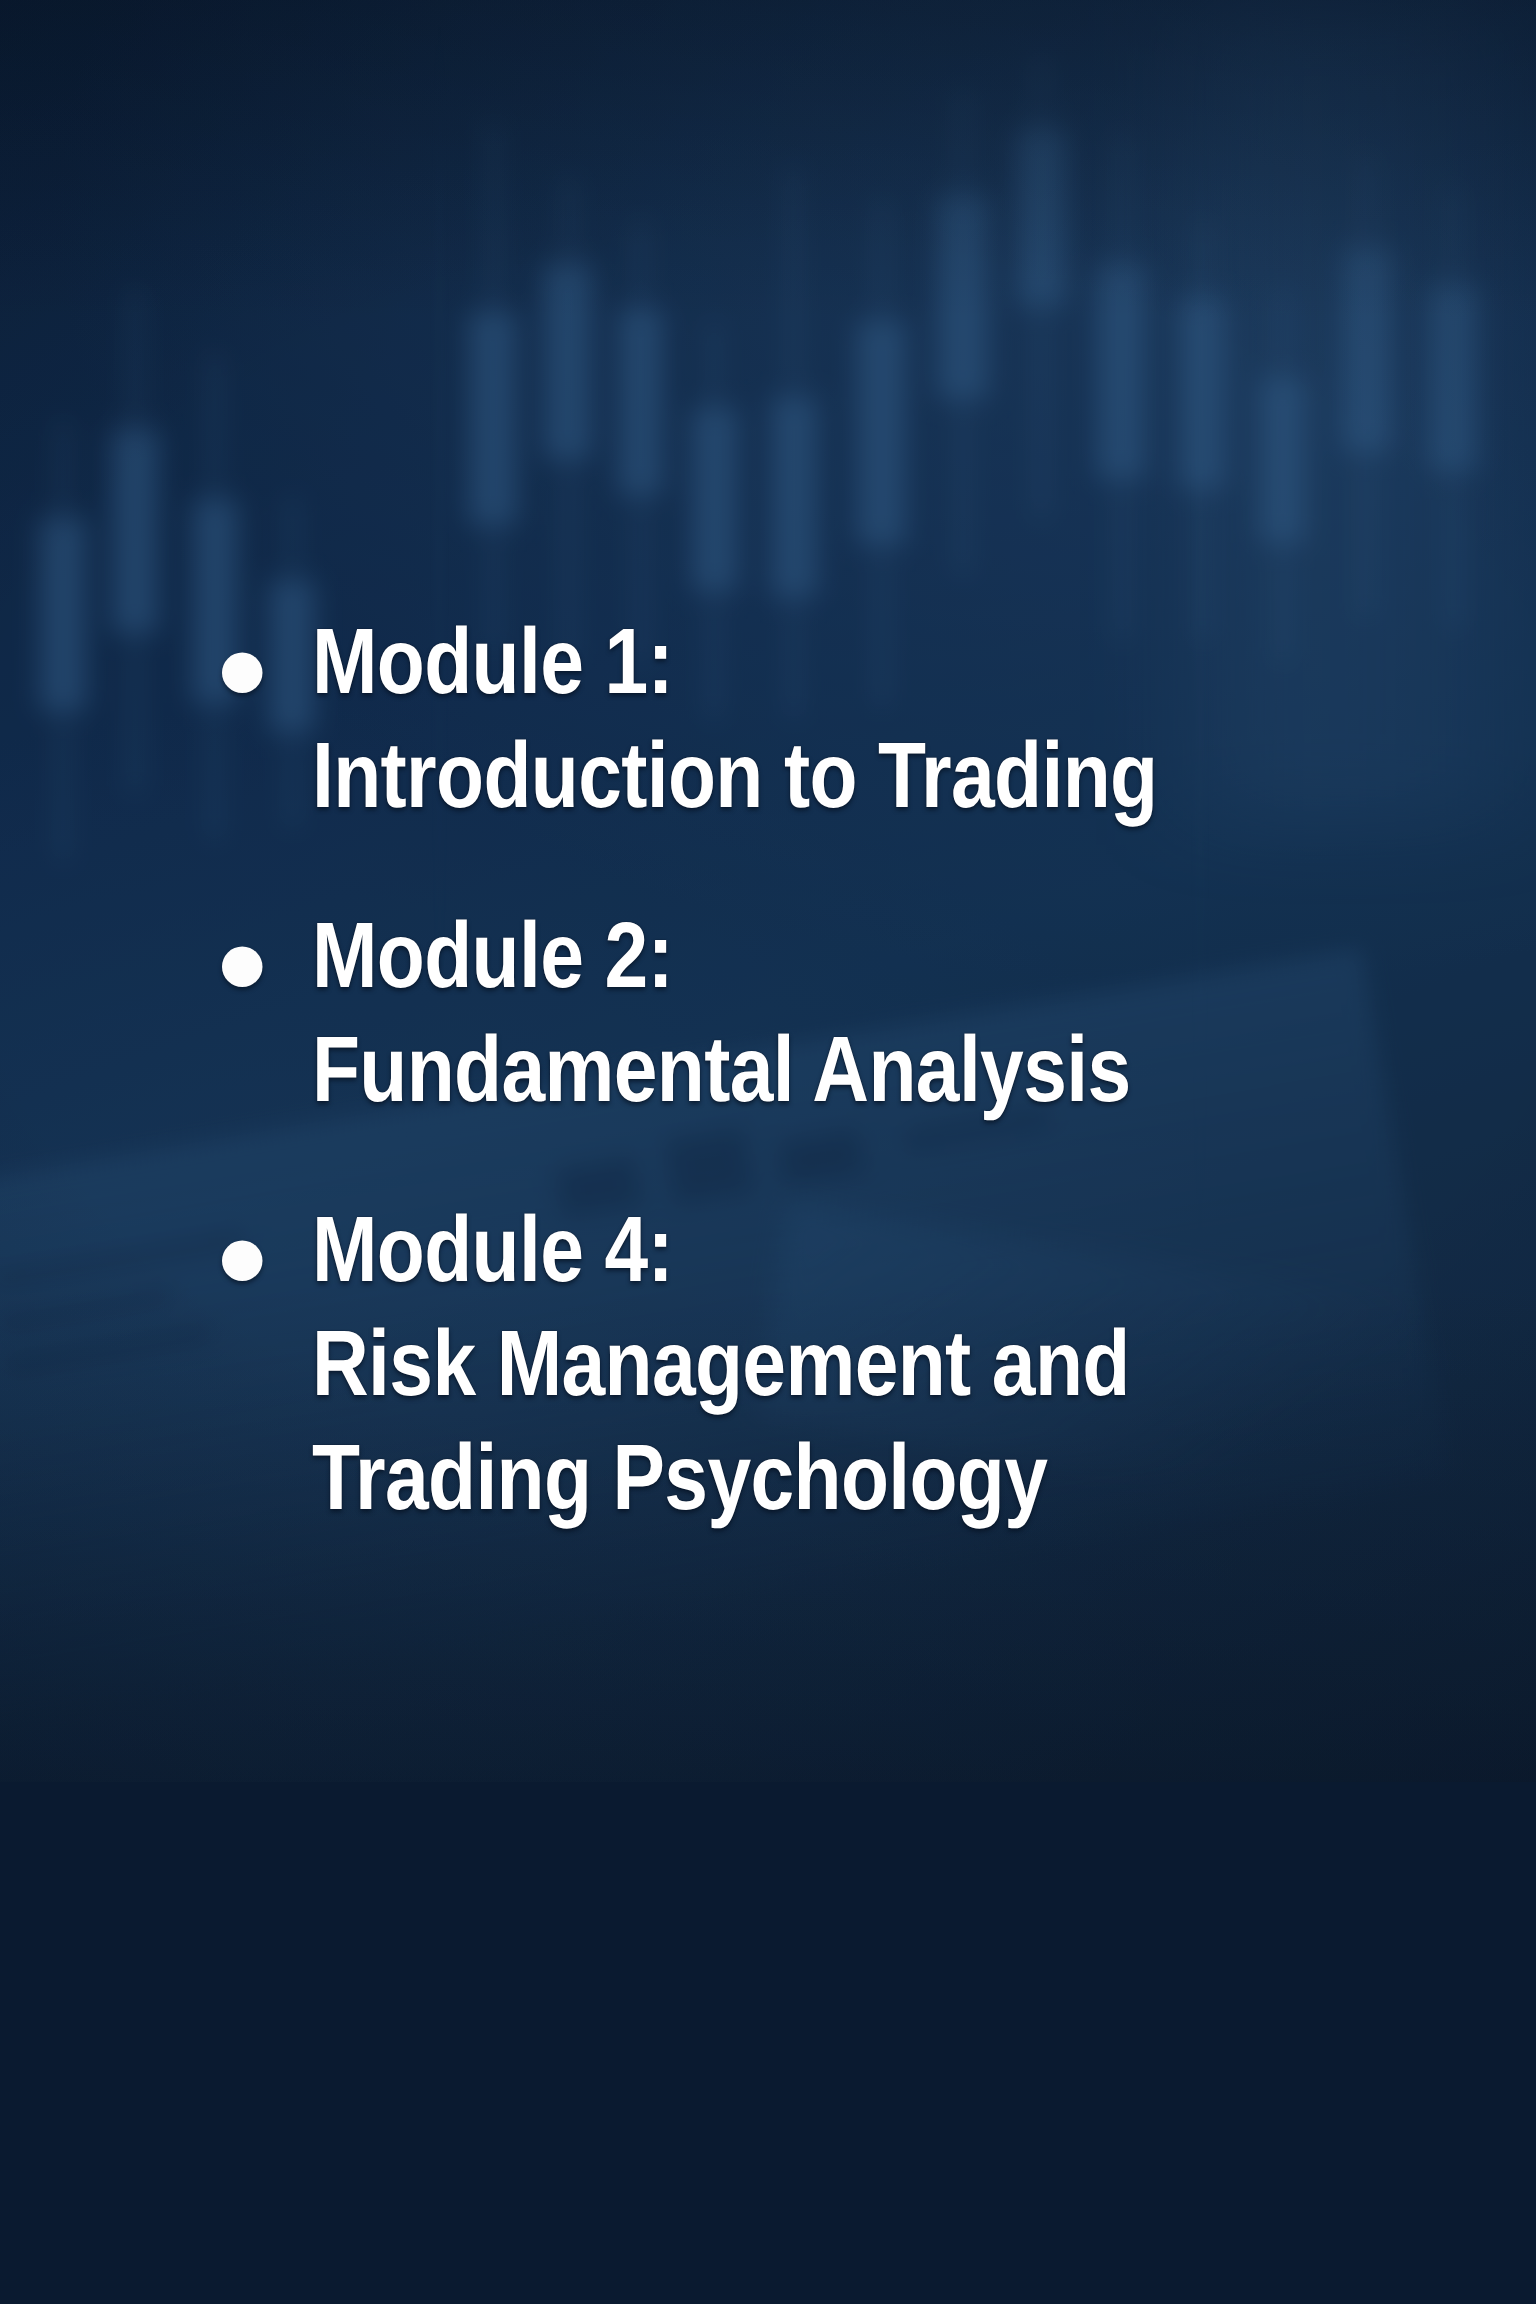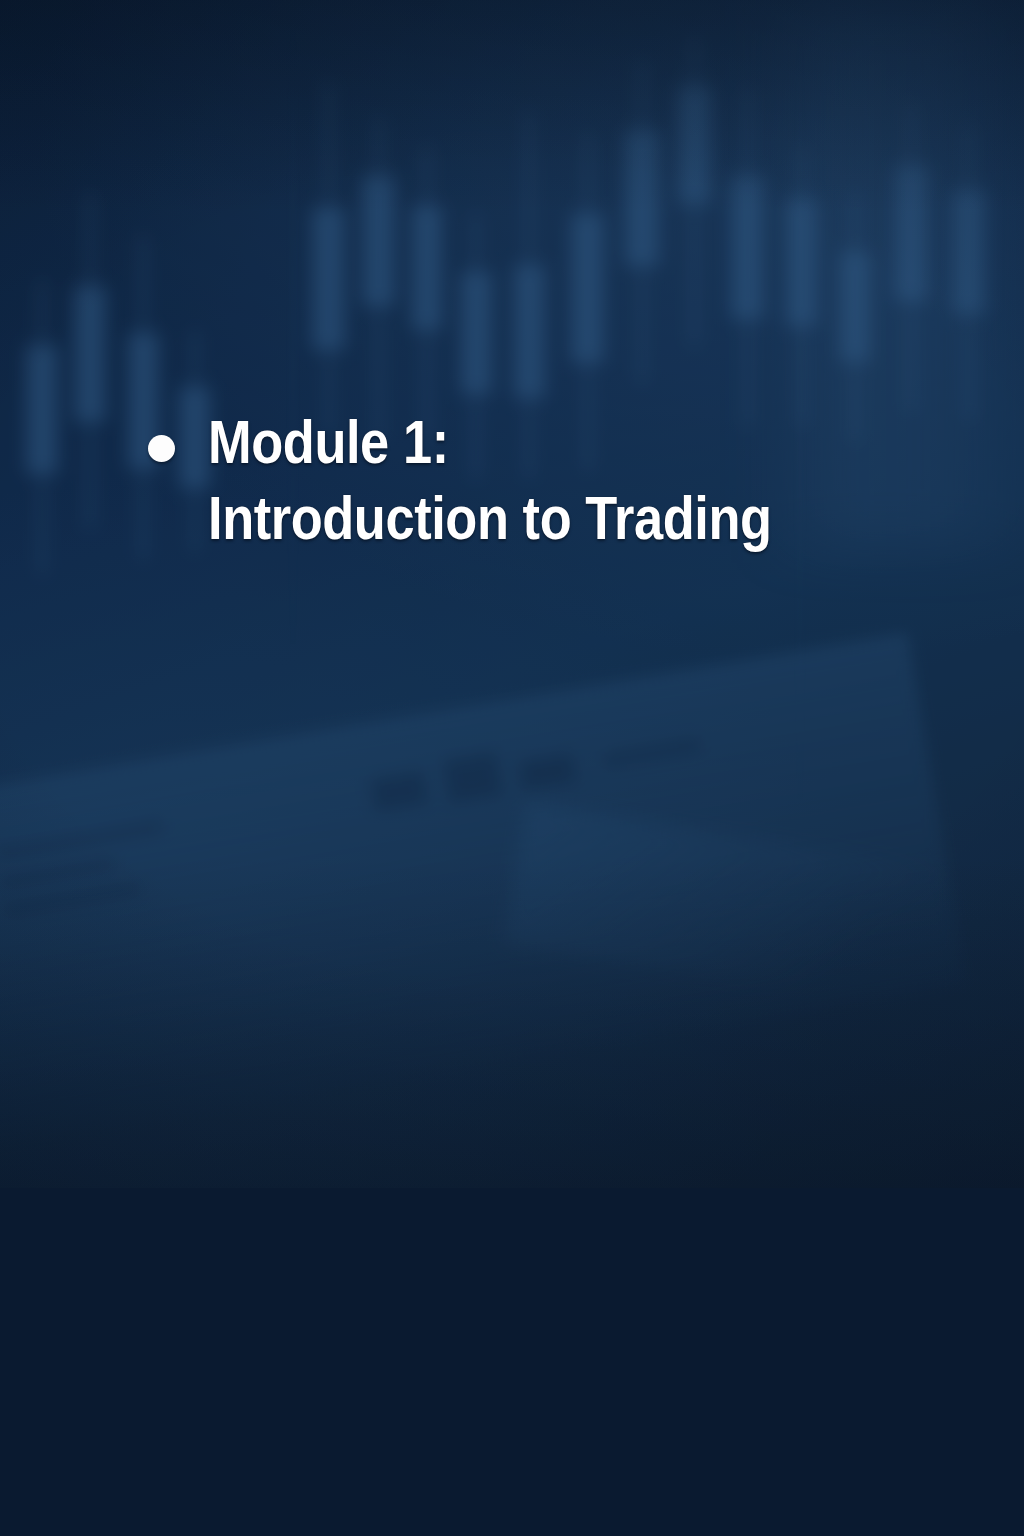--- a/index.html
+++ b/index.html
@@ -282,19 +282,30 @@
 
   <div id="content">
     <ul class="module-list">
 
       <li class="module-item">
         <span class="bullet"></span>
         <p class="module-text">Module 1:
 Introduction to Trading</p>
       </li>
 
-
-
+      <li class="module-item">
+        <span class="bullet"></span>
+        <p class="module-text">Module 2:
+Fundamental Analysis</p>
+      </li>
+
+
+      <li class="module-item">
+        <span class="bullet"></span>
+        <p class="module-text">Module 4:
+Risk Management and
+Trading Psychology</p>
+      </li>
 
     </ul>
   </div>
 
 </div>
 
 </body></html>

